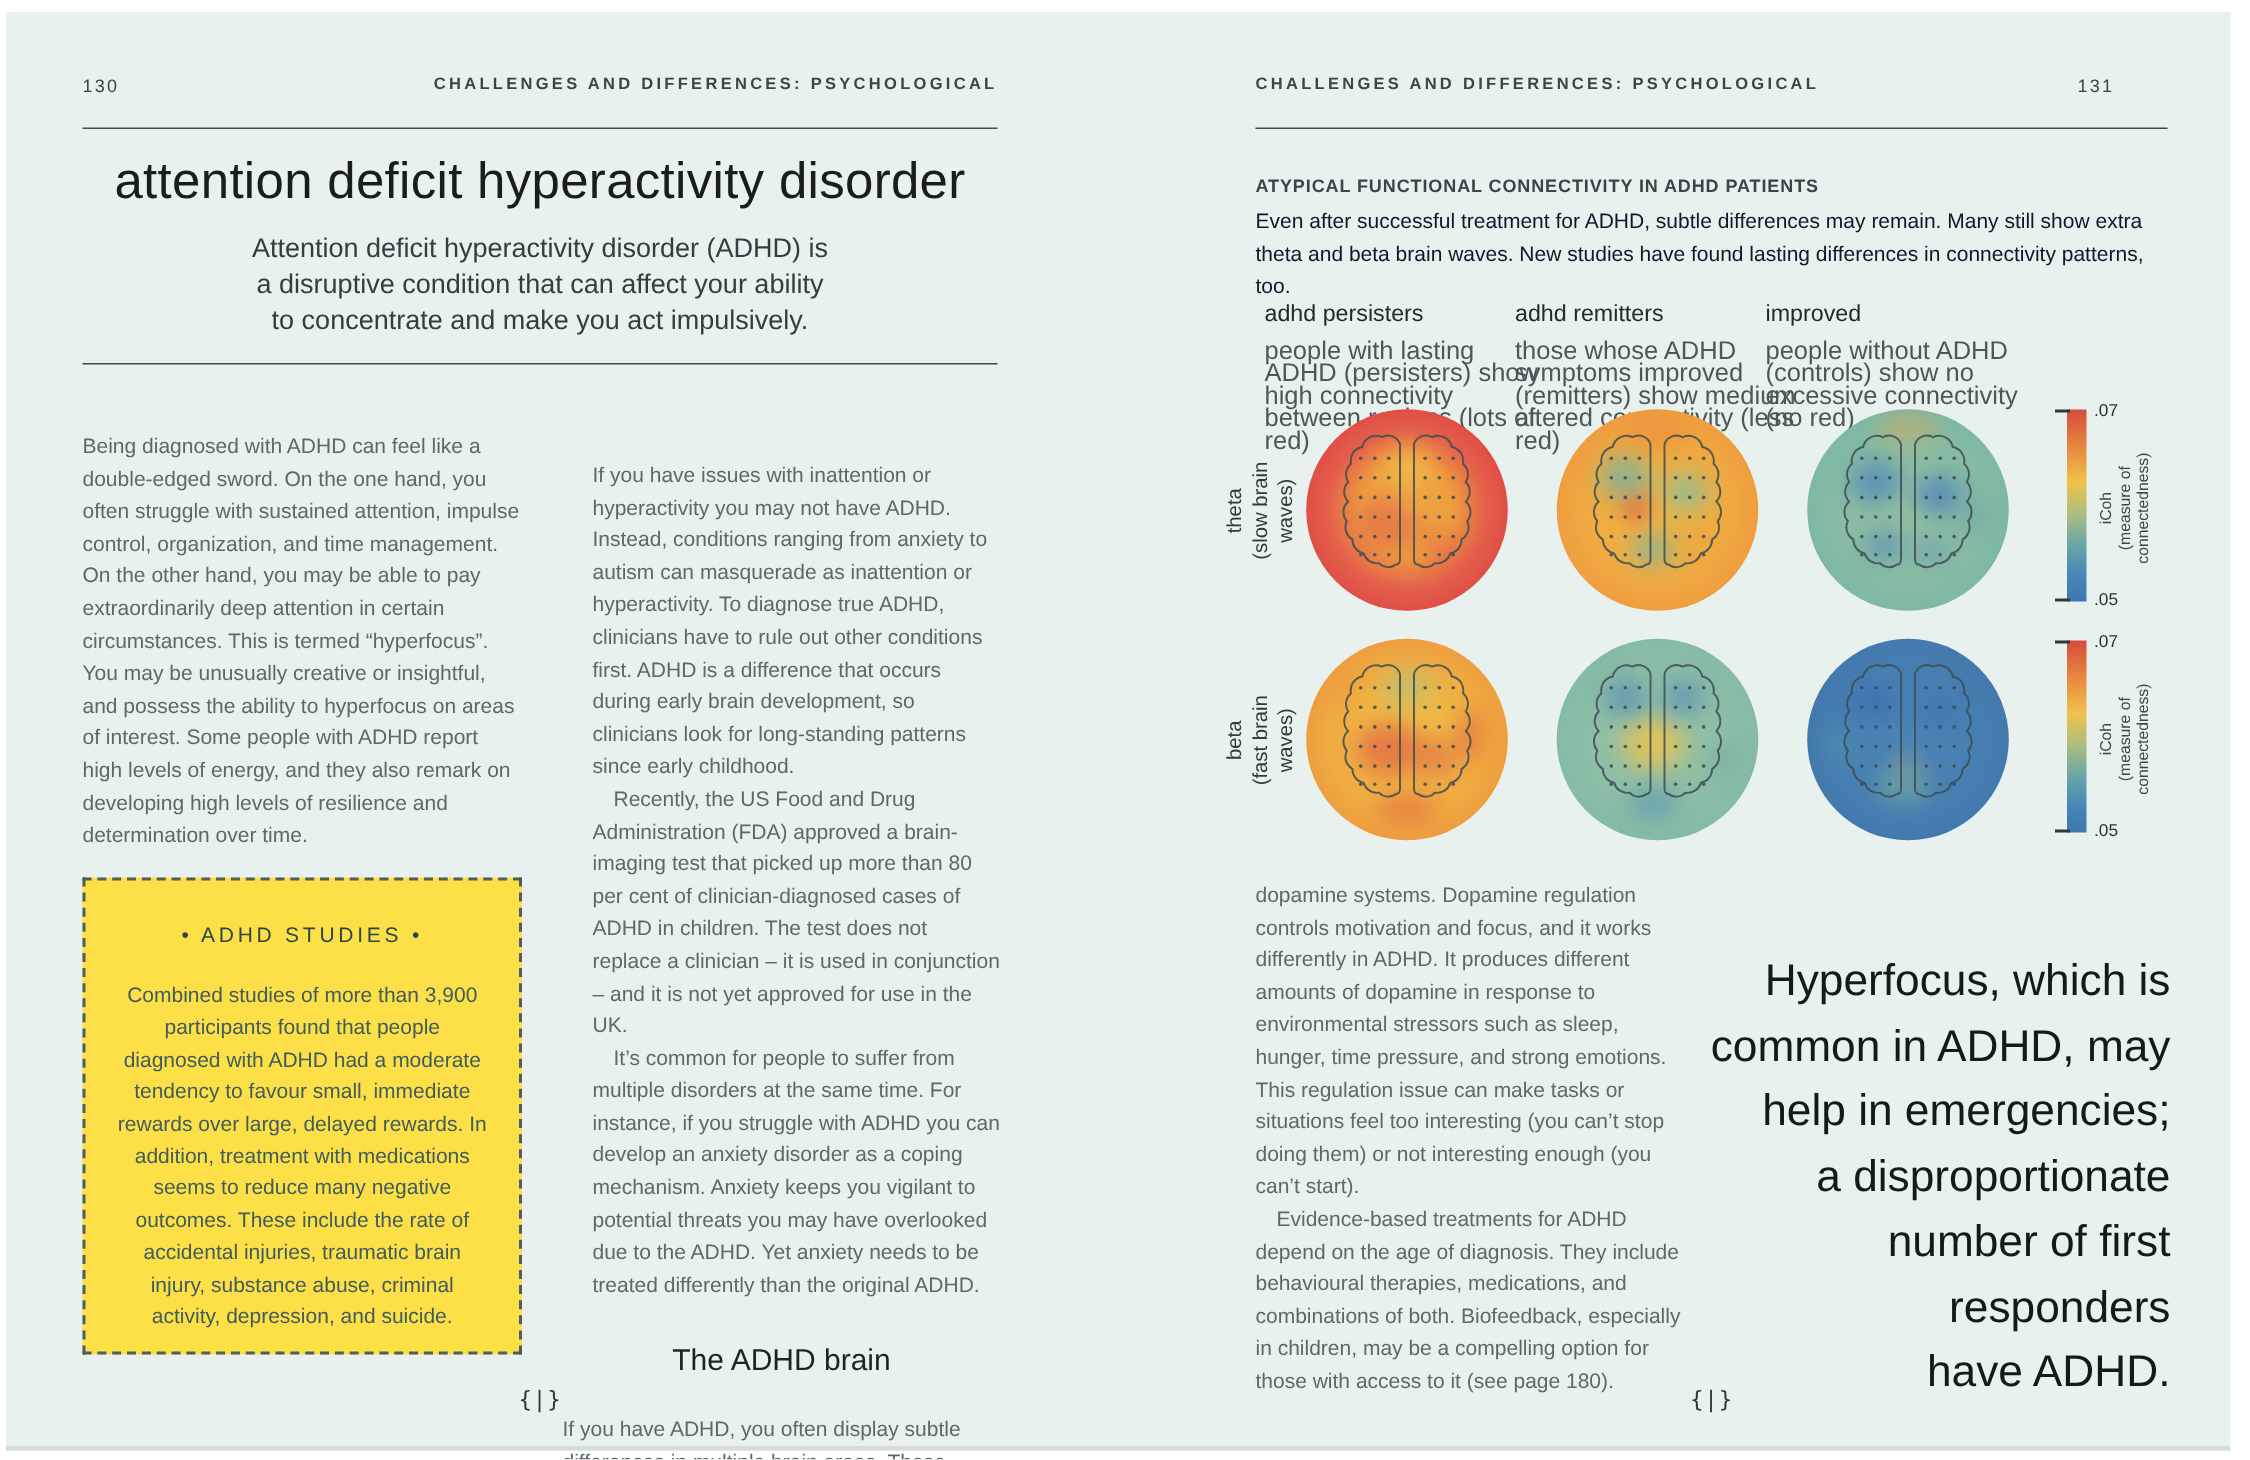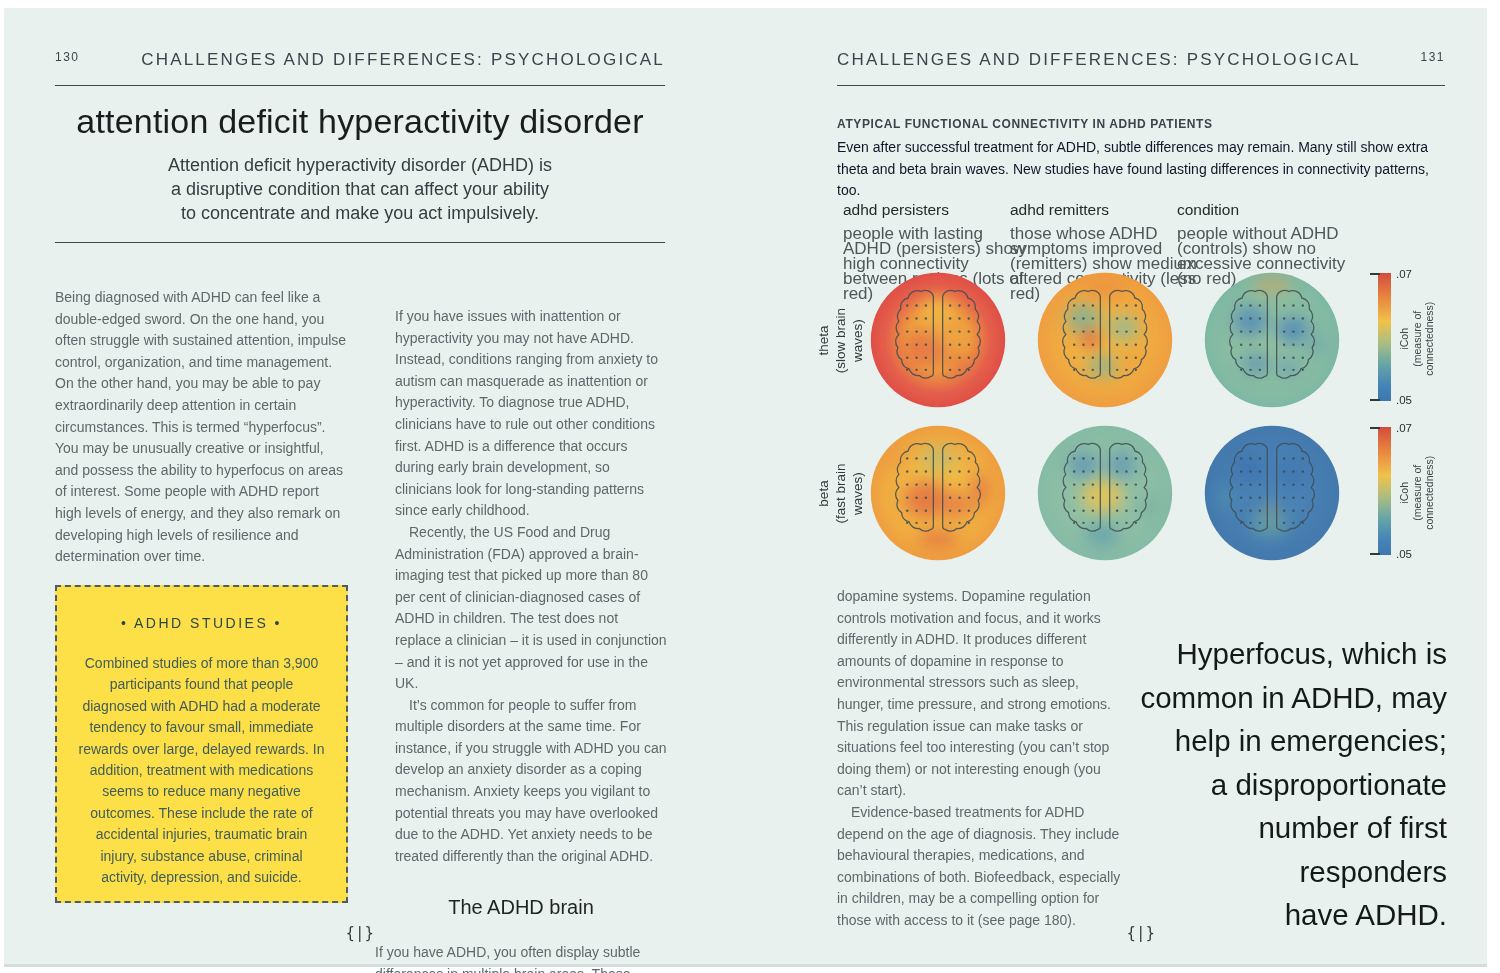--- a/index.html
+++ b/index.html
@@ -1,21 +1,21 @@
 <!DOCTYPE html>
 <html><head>
 <meta charset="utf-8">
 <style>
   html,body{margin:0;padding:0;background:#ffffff;}
   .spread{position:relative;width:1500px;height:973px;background:#ffffff;overflow:hidden;
           font-family:"Liberation Sans",sans-serif;color:#1d2423;}
   .page-bg{position:absolute;left:4px;top:8px;right:13px;bottom:6px;background:#e9f1ee;
            border-bottom:3px solid #d2dedb;}
   .abs{position:absolute;}
-  .runhead{font-size:17px;letter-spacing:2.2px;color:#39454a;font-weight:400;}
+  .runhead{font-size:11px;letter-spacing:2.2px;color:#39454a;font-weight:700;}
   .pageno{font-size:12px;letter-spacing:1.5px;color:#39454a;}
   .rule{height:1px;background:#40494b;}
   .title{font-size:34px;font-weight:500;letter-spacing:0.2px;color:#171e1d;text-align:center;}
   .subtitle{font-size:18px;line-height:24px;color:#333e40;text-align:center;white-space:pre-line;}
   .body-text{font-size:14px;line-height:21.6px;color:#5d686a;}
   .body-text p{margin:0;}
   .body-text p + p{text-indent:14px;}
   .sec-head{font-size:20px;color:#1d2524;text-align:center;font-weight:500;}
   .studies-box{background:#fde047;border:2px dashed #4f5f61;box-sizing:border-box;
                padding:28px 20px 20px 20px;text-align:center;}
@@ -72,29 +72,29 @@
     </div>
     <div class="sec-head" style="margin-top:29px;">The ADHD brain</div>
     <div class="body-text" style="margin-top:23px;">
       <p>If you have ADHD, you often display subtle differences in multiple brain areas. These include the prefrontal cortex, basal ganglia, and</p>
     </div>
   </div>
 
   <div class="abs ornament" style="left:330px;top:924px;width:60px;text-align:center;">{|}</div>
 
   <div class="abs runhead" style="left:837px;top:50px;">CHALLENGES AND DIFFERENCES: PSYCHOLOGICAL</div>
-  <div class="abs pageno" style="left:1385px;top:50px;width:60px;text-align:right;">131</div>
+  <div class="abs pageno" style="left:1385px;top:50px;width:60px;text-align:left;">131</div>
   <div class="abs rule" style="left:837px;top:85px;width:608px;"></div>
 
   <div class="abs fig-head" style="left:837px;top:117px;">ATYPICAL FUNCTIONAL CONNECTIVITY IN ADHD PATIENTS</div>
   <div class="abs fig-intro" style="left:837px;top:137px;width:600px;">Even after successful treatment for ADHD, subtle differences may remain. Many still show extra theta and beta brain waves. New studies have found lasting differences in connectivity patterns, too.</div>
 
   <div class="abs col-title" style="left:843px;top:201px;width:190px;">adhd persisters</div>
   <div class="abs col-title" style="left:1010px;top:201px;width:190px;">adhd remitters</div>
-  <div class="abs col-title" style="left:1177px;top:201px;width:190px;">condition</div>
+  <div class="abs col-title" style="left:1177px;top:201px;width:190px;">improved</div>
   <div class="abs col-caption" style="left:843px;top:226px;width:190px;">people with lasting ADHD (persisters) show high connectivity between regions (lots of red)</div>
   <div class="abs col-caption" style="left:1010px;top:226px;width:190px;">those whose ADHD symptoms improved (remitters) show medium altered connectivity (less red)</div>
   <div class="abs col-caption" style="left:1177px;top:226px;width:190px;">people without ADHD (controls) show no excessive connectivity (no red)</div>
 
   <div class="abs row-label" style="left:800px;top:270px;">
     <span class="inner">theta
 (slow brain waves)</span>
   </div>
   <div class="abs row-label" style="left:800px;top:423px;">
     <span class="inner">beta

